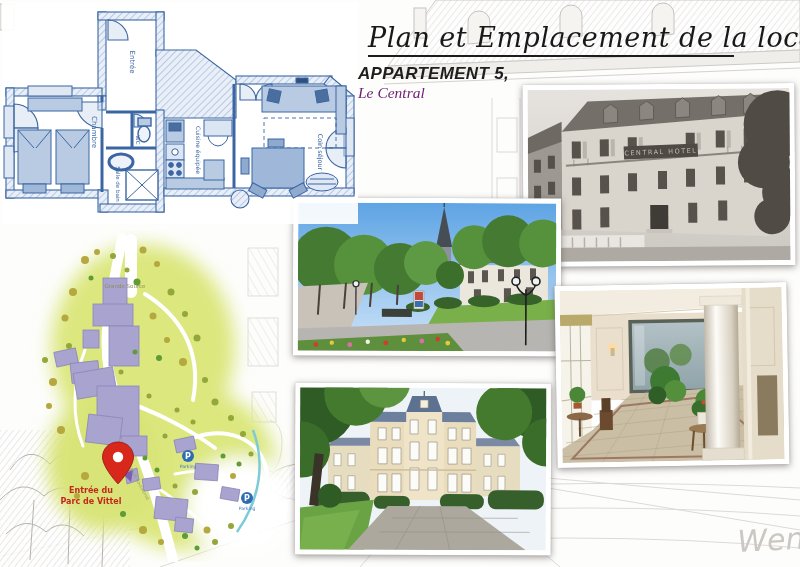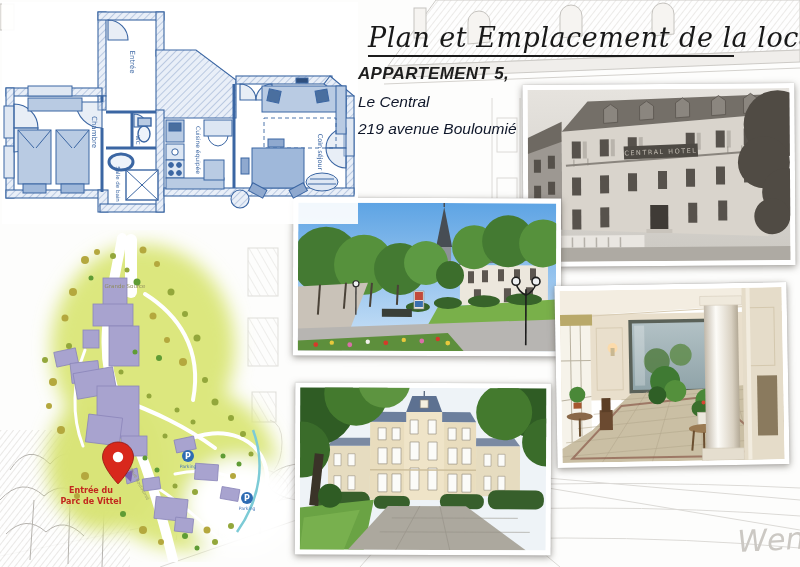--- a/index.html
+++ b/index.html
@@ -9,23 +9,23 @@
   svg{display:block;}
   svg text{font-family:"DejaVu Sans", sans-serif;}
 
   
   .title-wrap{position:absolute;left:368px;top:22px;width:366px;z-index:5;text-align:center;}
   .title{font-family:"DejaVu Serif",serif;font-style:italic;font-size:27px;color:#181818;
          white-space:nowrap;letter-spacing:.5px;}
   .title-underline{height:0;border-bottom:2.2px solid #1c1c1c;margin-top:2px;}
   .address{position:absolute;left:358px;top:64px;z-index:5;color:#252525;}
   .address .l1{font-family:"Liberation Sans",sans-serif;font-weight:800;font-style:italic;
-               font-size:17px;letter-spacing:.3px;color:#1e1e1e;}
-  .address .l{font-family:Liberation Sans, sans-serif;font-style:italic;font-size:15.5px;
-              margin-top:9px;color:#0f172a;}
+               font-size:17px;letter-spacing:.3px;color:#1e1e1e;text-align:right;}
+  .address .l{font-family:Liberation Serif, serif;font-style:italic;font-size:15.5px;
+              color:#701a75;}
 
   
   .photo{position:absolute;background:#fff;padding:5px;
          box-shadow:0 2px 7px rgba(80,75,68,.55), 0 0 1px rgba(0,0,0,.3);}
   .photo-bw{left:523px;top:84px;z-index:2;transform:rotate(-.4deg);}
   .photo-street{left:293px;top:198px;z-index:2;transform:rotate(.2deg);}
   .photo-interior{left:556px;top:284px;z-index:3;transform:rotate(-1deg);}
   .photo-chateau{left:295px;top:383px;z-index:2;transform:rotate(.2deg);}
 
   .floorplan{position:absolute;left:0;top:0;z-index:4;}
@@ -734,16 +734,15 @@
     </g>
   </svg>
 
   <div class="title-wrap">
     <div class="title">Plan et Emplacement de la location</div>
     <div class="title-underline"></div>
   </div>
   <div class="address">
     <div class="l1">APPARTEMENT 5,</div>
     <div class="l">Le Central</div>
-    <div class="l">219 avenue Bouloumié</div>
   </div>
 
 </div>
 
 </body></html>

